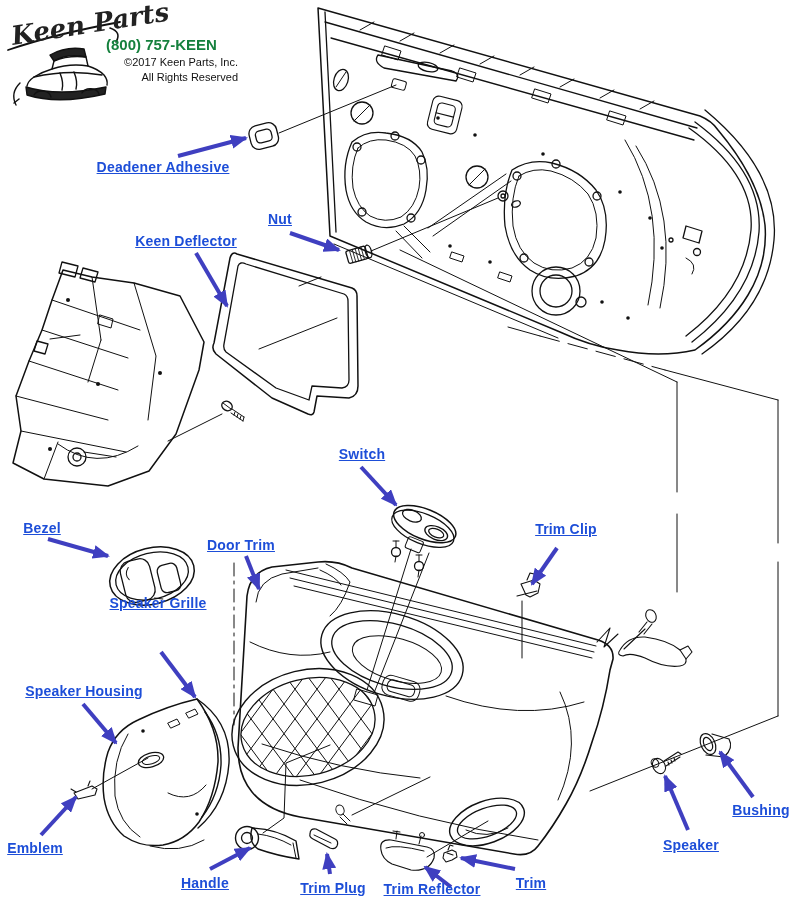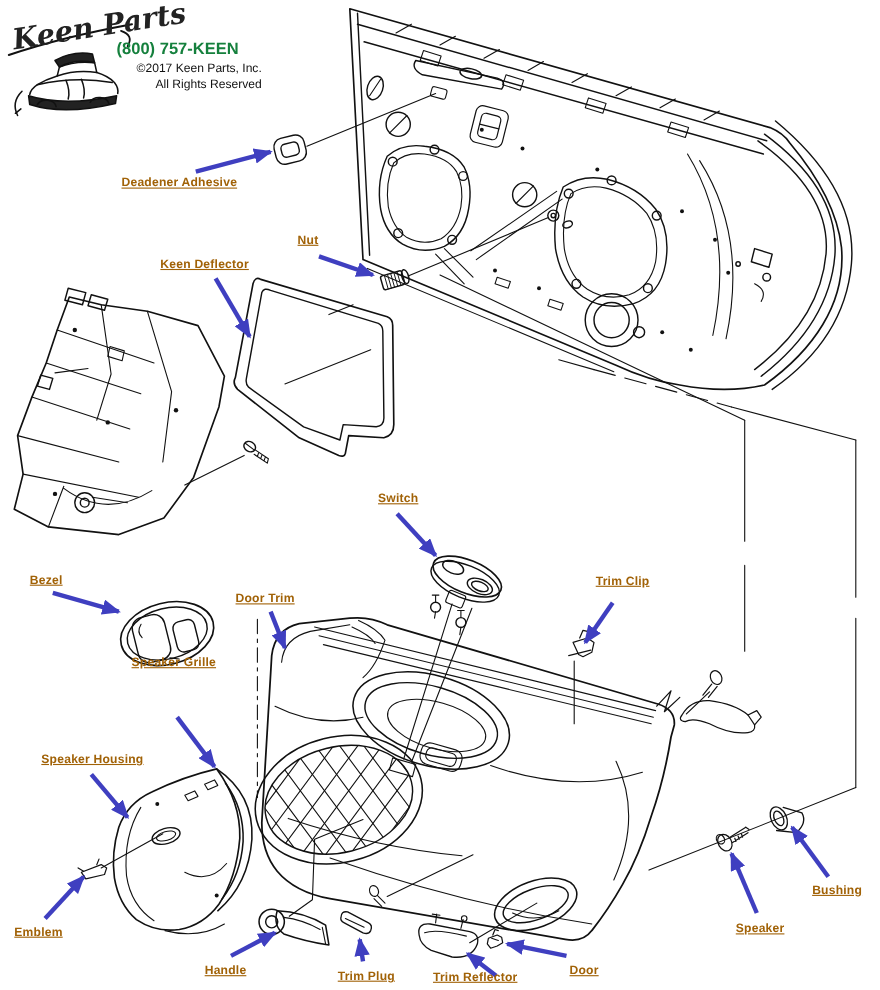--- a/index.html
+++ b/index.html
@@ -3,21 +3,21 @@
 <meta charset="utf-8">
 <style>
   html,body{margin:0;padding:0;}
   body{
     width:800px;height:900px;position:relative;background:#ffffff;
     font-family:"Liberation Sans",sans-serif;overflow:hidden;
   }
   #art{position:absolute;left:0;top:0;}
   .callout{
     position:absolute;transform:translate(-50%,-50%);
-    color:#a16207;font-weight:bold;font-size:11px;line-height:1;
+    color:#1d4ed8;font-weight:bold;font-size:14px;line-height:1;
     text-decoration:underline;white-space:nowrap;cursor:pointer;
     letter-spacing:.2px;
   }
   #phone{
     position:absolute;left:106px;top:36px;
     color:#15803d;font-weight:bold;font-size:15px;white-space:nowrap;
   }
   #copy{
     position:absolute;left:94px;top:55px;width:144px;text-align:right;
     color:#111;font-size:11px;line-height:1.35;white-space:nowrap;
@@ -357,15 +357,15 @@
 <div class="callout" style="left:362px;top:454px">Switch</div>
 <div class="callout" style="left:566px;top:529px">Trim Clip</div>
 <div class="callout" style="left:42px;top:528px">Bezel</div>
 <div class="callout" style="left:241px;top:545px">Door Trim</div>
 <div class="callout" style="left:158px;top:603px">Speaker Grille</div>
 <div class="callout" style="left:84px;top:691px">Speaker Housing</div>
 <div class="callout" style="left:35px;top:848px">Emblem</div>
 <div class="callout" style="left:205px;top:883px">Handle</div>
 <div class="callout" style="left:333px;top:888px">Trim Plug</div>
 <div class="callout" style="left:432px;top:889px">Trim Reflector</div>
-<div class="callout" style="left:531px;top:883px">Door</div>
+<div class="callout" style="left:531px;top:883px">Trim</div>
 <div class="callout" style="left:691px;top:845px">Speaker</div>
 <div class="callout" style="left:761px;top:810px">Bushing</div>
 
 </body></html>

